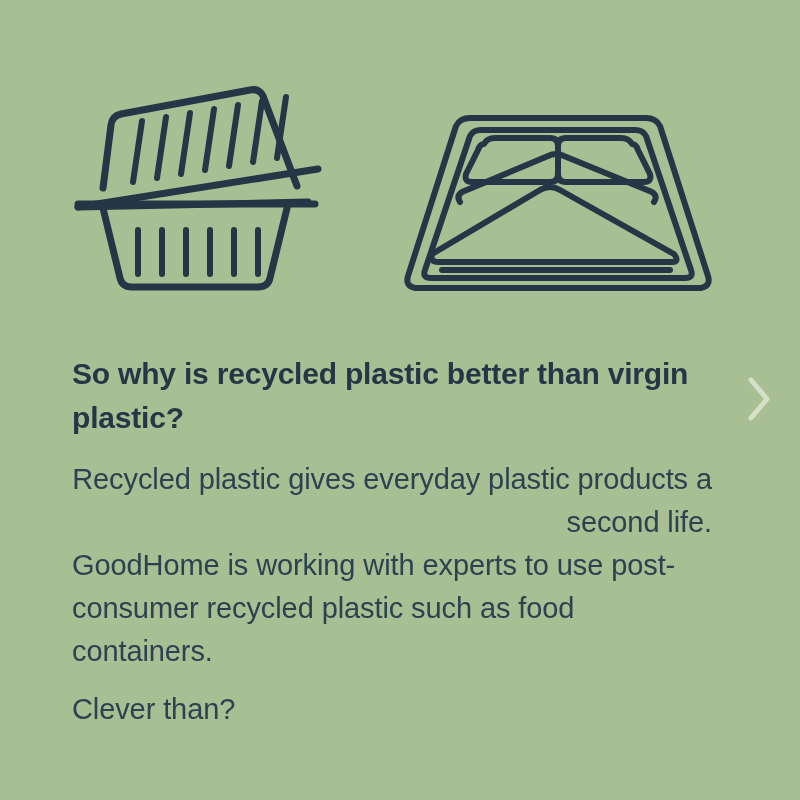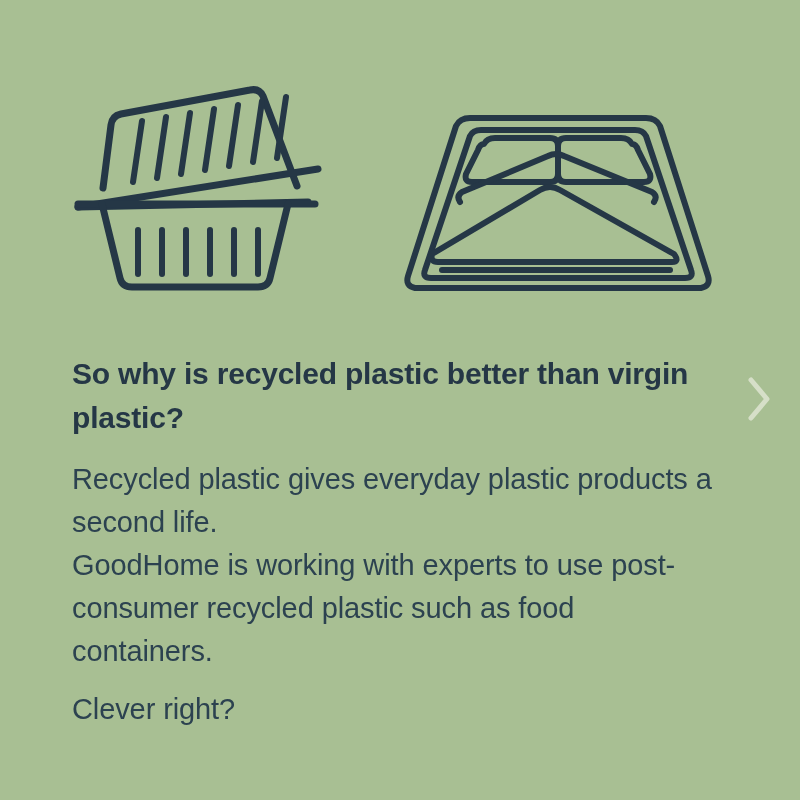--- a/index.html
+++ b/index.html
@@ -67,20 +67,21 @@
   .para {
     margin: 0;
     font-size: 29px;
     line-height: 43px;
     font-weight: 400;
     letter-spacing: -0.1px;
     color: #2c4250;
   }
   .para-lead {
     margin-top: 18px;
+    text-align: right;
   }
   .para-body {
   }
   .para-tail {
     margin-top: 15px;
   }
 
   
   .next-arrow {
     position: absolute;
@@ -157,21 +158,21 @@
         <path d="M44 166 L272 166"></path>
       </svg>
     </div>
 
   </div>
 
   <div class="copy">
     <h2 class="headline">So why is recycled plastic better than virgin plastic?</h2>
     <p class="para para-lead">Recycled plastic gives everyday plastic products a second life.</p>
     <p class="para para-body">GoodHome is working with experts to use post-consumer recycled plastic such as food containers.</p>
-    <p class="para para-tail">Clever right?</p>
+    <p class="para para-tail">Clever than?</p>
   </div>
 
   <button class="next-arrow" aria-label="Next">
     <span>
       <svg viewBox="0 0 46 58" fill="none" stroke="#d6dfc8" stroke-width="5" stroke-linecap="round" stroke-linejoin="round">
         <path d="M16 10 L32 29 L16 48"></path>
       </svg>
     </span>
   </button>
 

